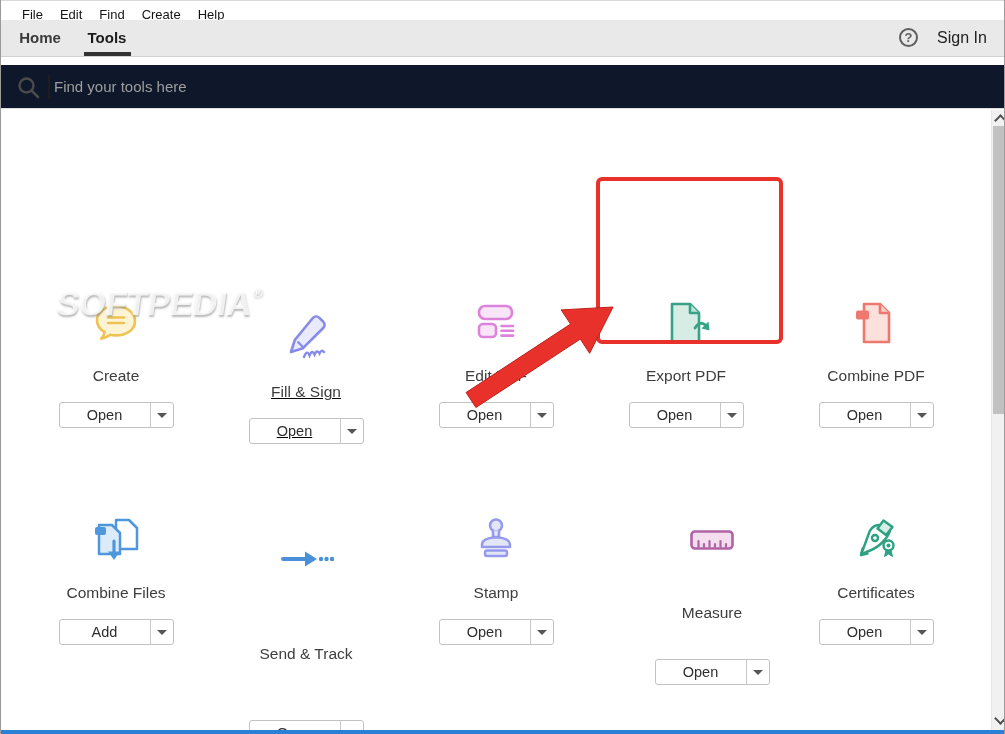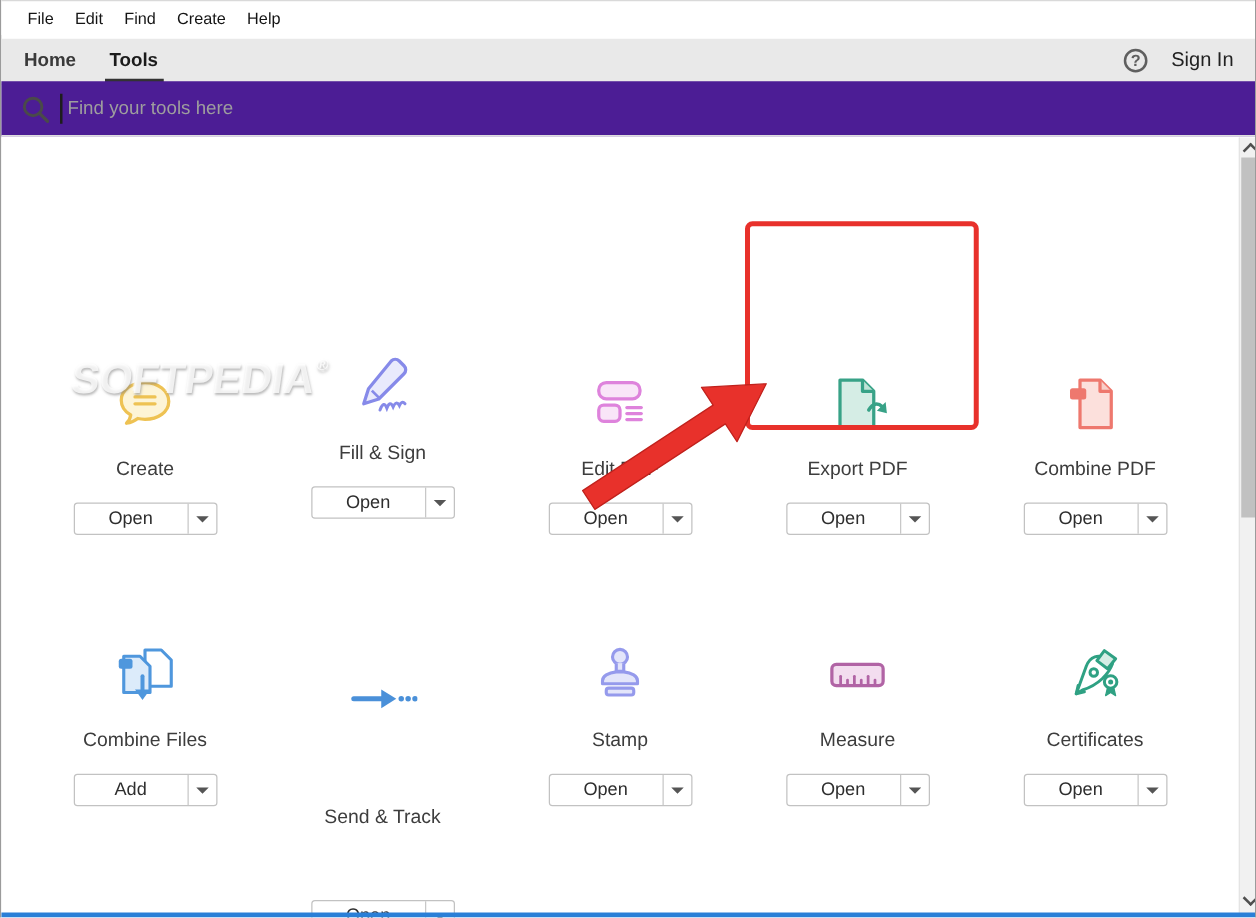--- a/index.html
+++ b/index.html
@@ -4,35 +4,35 @@
 <style>
   html,body{margin:0;padding:0;}
   body{width:1005px;height:734px;overflow:hidden;position:relative;background:#fff;
        font-family:"Liberation Sans","DejaVu Sans",sans-serif;
        border-left:1px solid #9b9b9b;border-right:1px solid #9b9b9b;box-sizing:border-box;}
   
   .menubar{position:absolute;left:0;top:0;width:100%;height:28px;background:#fff;
            border-top:1px solid #d9d9d9;display:flex;align-items:center;padding-left:19px;gap:13px;box-sizing:border-box;}
   .menu-item{font-size:13px;color:#141414;padding:2px 2px;cursor:default;}
   
-  .tabbar{position:absolute;left:0;top:31px;width:100%;height:37px;background:#e9e9e9;
+  .tabbar{position:absolute;left:0;top:20px;width:100%;height:37px;background:#e9e9e9;
           border-bottom:1px solid #d2d2d2;box-sizing:border-box;}
   .nav-tab{position:absolute;top:0;height:36px;line-height:36px;text-align:center;
            font-size:15px;font-weight:700;color:#3a3a3a;}
   .tab-home{left:12px;width:54px;}
   .tab-tools{left:80px;width:52px;color:#1b1b1b;}
   .tools-underline{position:absolute;left:83px;top:32px;width:47px;height:4px;background:#333;}
   .doc-tab{position:absolute;left:148px;top:0;width:185px;height:32px;background:#fdfdfd;
            border:1px solid #d2d2d2;box-sizing:border-box;display:flex;align-items:center;justify-content:center;
            font-size:14px;color:#333;}
   .help-circle{position:absolute;left:898px;top:8px;width:19px;height:19px;border:2px solid #5f5f5f;border-radius:50%;
                display:flex;align-items:center;justify-content:center;font-size:13px;font-weight:700;color:#5f5f5f;box-sizing:border-box;}
   .sign-in{position:absolute;left:936px;top:0;height:36px;line-height:36px;font-size:16px;color:#222;}
   
-  .searchbar{position:absolute;left:0;top:65px;width:100%;height:44px;background:#4c1d95;
+  .searchbar{position:absolute;left:0;top:65px;width:100%;height:44px;background:#0f172a;
              border-bottom:1px solid #dedede;box-sizing:border-box;}
   .search-icon{position:absolute;left:16px;top:11px;}
   .text-cursor{position:absolute;left:47px;top:10px;width:2px;height:24px;background:#1d1d1d;}
   .search-placeholder{position:absolute;left:53px;top:0;height:44px;line-height:44px;font-size:15px;color:#9e9e9e;}
   
   .content{position:absolute;left:0;top:110px;width:100%;height:624px;background:#fff;}
   .tile{position:absolute;width:190px;display:flex;flex-direction:column;align-items:center;z-index:1;}
   .icon-wrap{width:100%;height:58px;display:flex;align-items:center;justify-content:center;}
   .tile-label{margin-top:14px;font-size:15.5px;color:#3d3d3d;height:19px;line-height:19px;white-space:nowrap;}
   .tool-button{display:inline-flex;align-items:stretch;height:26px;border:1px solid #c2c2c2;border-radius:3px;
@@ -99,21 +99,21 @@
           </svg>
         </div>
         <div class="tile-label">Create</div>
         <div class="tool-button">
           <span class="btn-main">Open</span>
           <span class="btn-arrow">
             <i class="tri"></i>
           </span>
         </div>
       </div>
-      <div class="tile" style="left: 210px; top: 171px;">
+      <div class="tile" style="left: 210px; top: 200px; text-decoration: underline;">
         <div class="icon-wrap">
           <svg width="56" height="56" viewBox="0 0 56 56">
    <path d="M35 6.8c1.8-1.8 4.6-1.8 6.4 0l3.8 3.8c1.8 1.8 1.8 4.6 0 6.4L25 37.2 13 41l3.8-12z" fill="#e9eafc" stroke="#868ae9" stroke-width="2.6" stroke-linejoin="round"></path>
    <line x1="19.5" y1="30.5" x2="25.5" y2="36.5" stroke="#868ae9" stroke-width="2.2"></line>
    <path d="M26 46q3-8 5.5-1.5q2.5-6.5 5-1q2.5-5.5 5-1q2-4.5 4.5-1.5" fill="none" stroke="#868ae9" stroke-width="2.4" stroke-linecap="round"></path>
           </svg>
         </div>
         <div class="tile-label">Fill &amp; Sign</div>
         <div class="tool-button">
           <span class="btn-main">Open</span>
@@ -219,21 +219,21 @@
           </svg>
         </div>
         <div class="tile-label">Stamp</div>
         <div class="tool-button">
           <span class="btn-main">Open</span>
           <span class="btn-arrow">
             <i class="tri"></i>
           </span>
         </div>
       </div>
-      <div class="tile" style="left: 590px; top: 401px;">
+      <div class="tile" style="left: 616px; top: 401px; gap: 20px;">
         <div class="icon-wrap">
           <svg width="56" height="56" viewBox="0 0 56 56">
    <rect x="7.5" y="19.5" width="41" height="17" rx="3.5" fill="#f3ddef" stroke="#b164a5" stroke-width="2.6"></rect>
    <g stroke="#b164a5" stroke-width="2.2" stroke-linecap="round">
      <line x1="14.5" y1="35" x2="14.5" y2="29"></line>
               <line x1="20" y1="35" x2="20" y2="32"></line>
      <line x1="25.5" y1="35" x2="25.5" y2="29"></line>
               <line x1="31" y1="35" x2="31" y2="32"></line>
      <line x1="36.5" y1="35" x2="36.5" y2="29"></line>
               <line x1="42" y1="35" x2="42" y2="32"></line>

